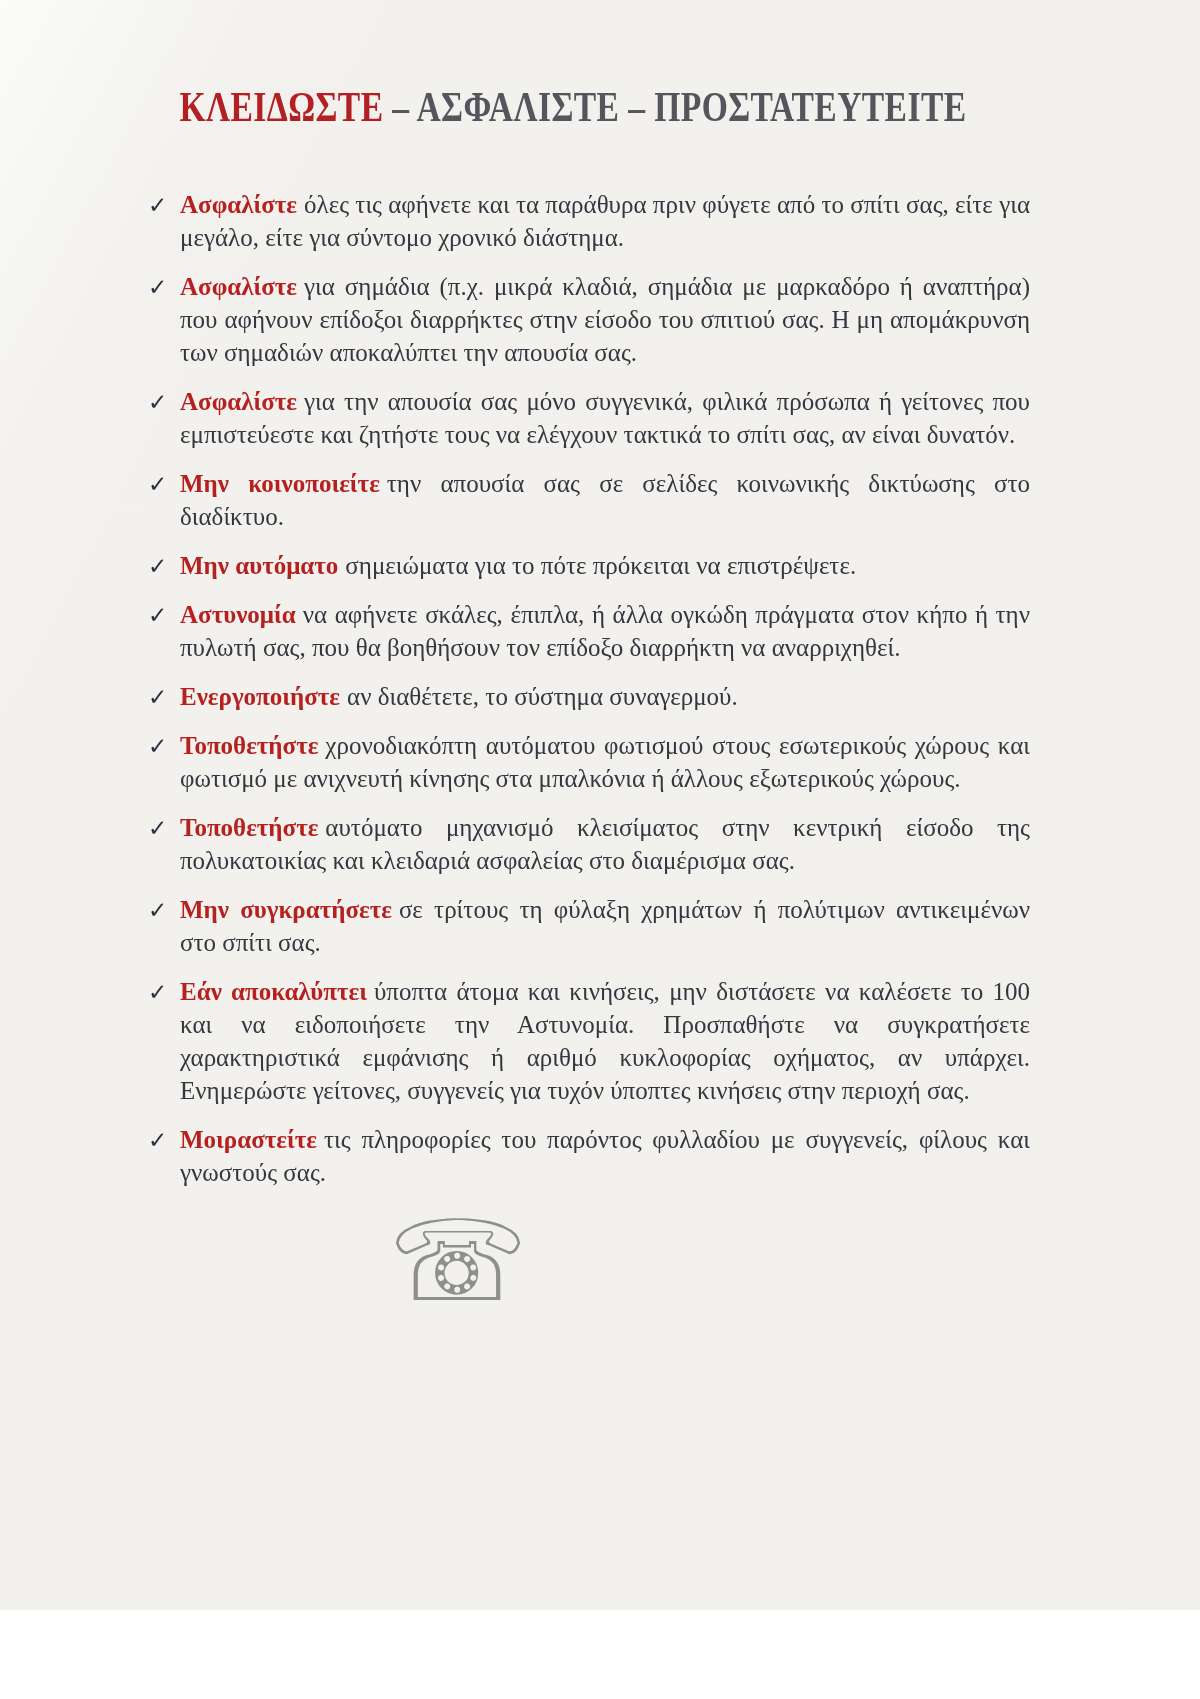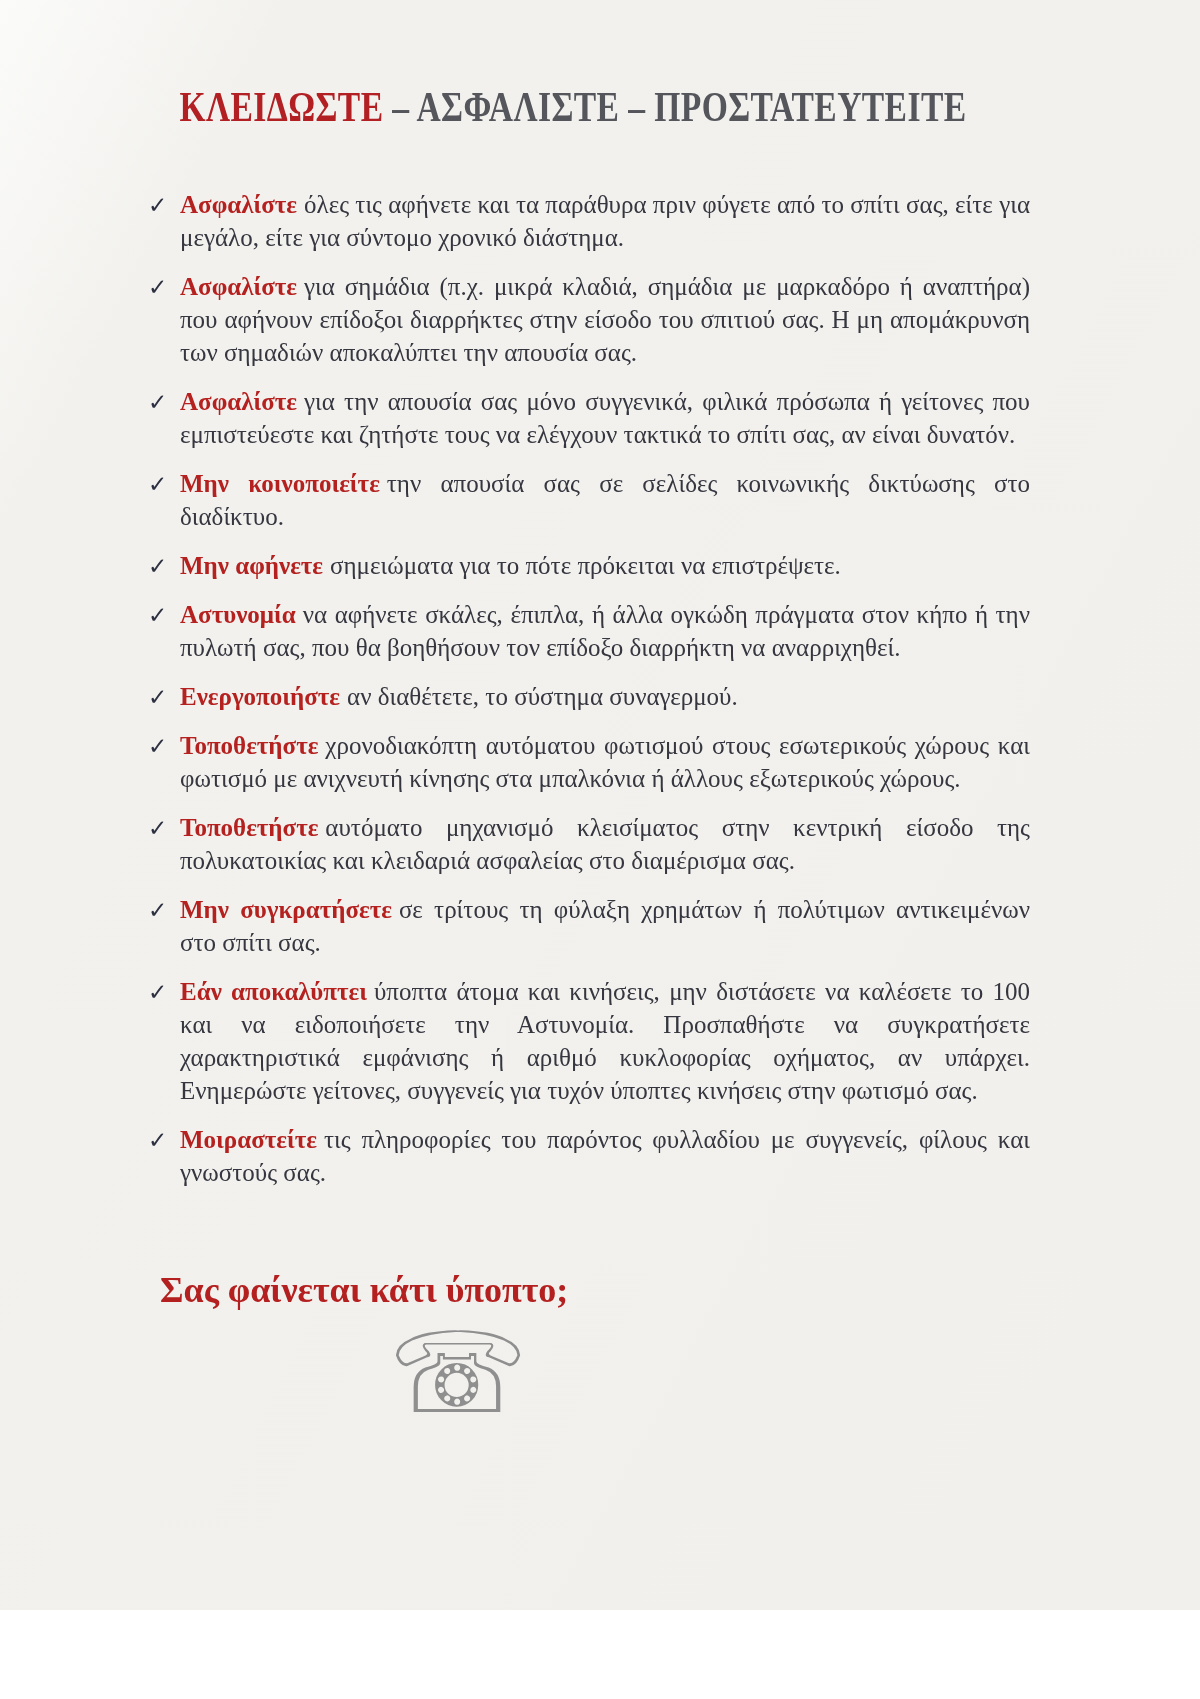--- a/index.html
+++ b/index.html
@@ -109,44 +109,43 @@
     <li class="item">
       <span class="check">✓</span><span class="lead">Ασφαλίστε</span><span class="body">για σημάδια (π.χ. μικρά κλαδιά, σημάδια με μαρκαδόρο ή αναπτήρα) που αφήνουν επίδοξοι διαρρήκτες στην είσοδο του σπιτιού σας. Η μη απομάκρυνση των σημαδιών αποκαλύπτει την απουσία σας.</span>
     </li>
     <li class="item">
       <span class="check">✓</span><span class="lead">Ασφαλίστε</span><span class="body">για την απουσία σας μόνο συγγενικά, φιλικά πρόσωπα ή γείτονες που εμπιστεύεστε και ζητήστε τους να ελέγχουν τακτικά το σπίτι σας, αν είναι δυνατόν.</span>
     </li>
     <li class="item">
       <span class="check">✓</span><span class="lead">Μην κοινοποιείτε</span><span class="body">την απουσία σας σε σελίδες κοινωνικής δικτύωσης στο διαδίκτυο.</span>
     </li>
     <li class="item">
-      <span class="check">✓</span><span class="lead">Μην αφήνετε</span><span class="body">σημειώματα για το πότε πρόκειται να επιστρέψετε.</span>
+      <span class="check">✓</span><span class="lead">Μην αυτόματο</span><span class="body">σημειώματα για το πότε πρόκειται να επιστρέψετε.</span>
     </li>
     <li class="item">
       <span class="check">✓</span><span class="lead">Αστυνομία</span><span class="body">να αφήνετε σκάλες, έπιπλα, ή άλλα ογκώδη πράγματα στον κήπο ή την πυλωτή σας, που θα βοηθήσουν τον επίδοξο διαρρήκτη να αναρριχηθεί.</span>
     </li>
     <li class="item">
       <span class="check">✓</span><span class="lead">Ενεργοποιήστε</span><span class="body">αν διαθέτετε, το σύστημα συναγερμού.</span>
     </li>
     <li class="item">
       <span class="check">✓</span><span class="lead">Τοποθετήστε</span><span class="body">χρονοδιακόπτη αυτόματου φωτισμού στους εσωτερικούς χώρους και φωτισμό με ανιχνευτή κίνησης στα μπαλκόνια ή άλλους εξωτερικούς χώρους.</span>
     </li>
     <li class="item">
       <span class="check">✓</span><span class="lead">Τοποθετήστε</span><span class="body">αυτόματο μηχανισμό κλεισίματος στην κεντρική είσοδο της πολυκατοικίας και κλειδαριά ασφαλείας στο διαμέρισμα σας.</span>
     </li>
     <li class="item">
       <span class="check">✓</span><span class="lead">Μην συγκρατήσετε</span><span class="body">σε τρίτους τη φύλαξη χρημάτων ή πολύτιμων αντικειμένων στο σπίτι σας.</span>
     </li>
     <li class="item">
-      <span class="check">✓</span><span class="lead">Εάν αποκαλύπτει</span><span class="body">ύποπτα άτομα και κινήσεις, μην διστάσετε να καλέσετε το 100 και να ειδοποιήσετε την Αστυνομία. Προσπαθήστε να συγκρατήσετε χαρακτηριστικά εμφάνισης ή αριθμό κυκλοφορίας οχήματος, αν υπάρχει. Ενημερώστε γείτονες, συγγενείς για τυχόν ύποπτες κινήσεις στην φωτισμό σας.</span>
+      <span class="check">✓</span><span class="lead">Εάν αποκαλύπτει</span><span class="body">ύποπτα άτομα και κινήσεις, μην διστάσετε να καλέσετε το 100 και να ειδοποιήσετε την Αστυνομία. Προσπαθήστε να συγκρατήσετε χαρακτηριστικά εμφάνισης ή αριθμό κυκλοφορίας οχήματος, αν υπάρχει. Ενημερώστε γείτονες, συγγενείς για τυχόν ύποπτες κινήσεις στην περιοχή σας.</span>
     </li>
     <li class="item">
       <span class="check">✓</span><span class="lead">Μοιραστείτε</span><span class="body">τις πληροφορίες του παρόντος φυλλαδίου με συγγενείς, φίλους και γνωστούς σας.</span>
     </li>
   </ul>
 
-  <div class="question">Σας φαίνεται κάτι ύποπτο;</div>
 
   <div class="phone-row">
     <span class="phone-icon">☏</span>
   </div>
 
 </div>
 
 </body></html>

